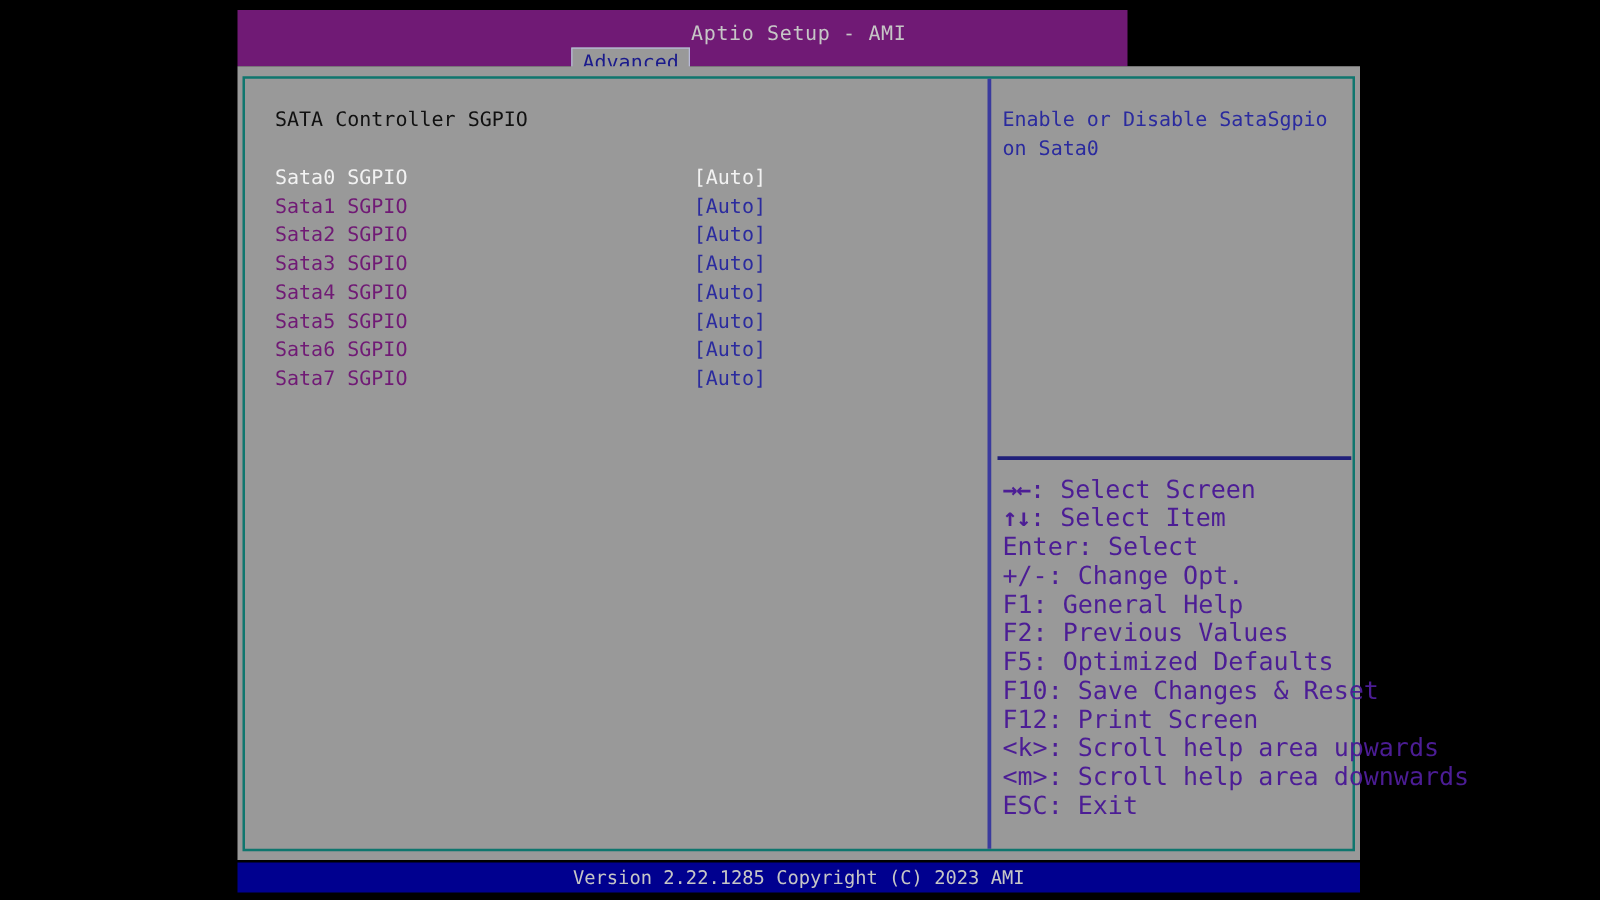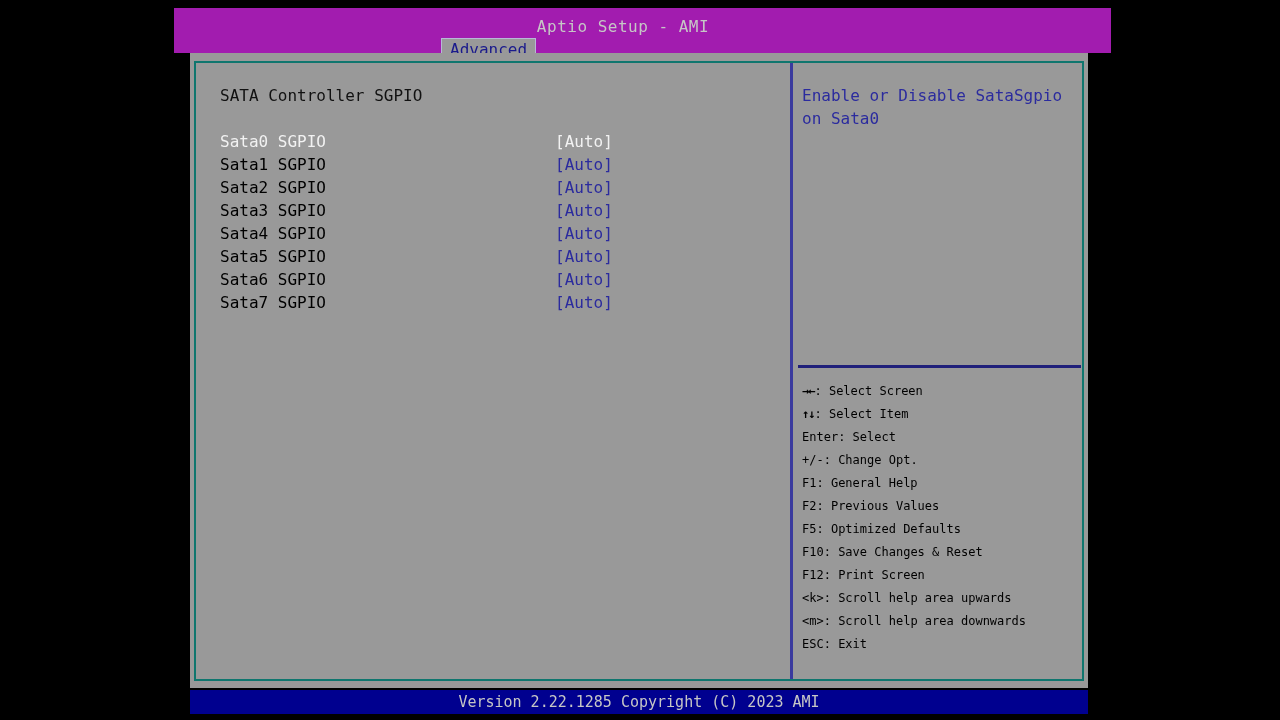--- a/index.html
+++ b/index.html
@@ -18,25 +18,25 @@
     position: absolute;
     left: 0; top: 0;
     width: 1280px;
     height: 720px;
     background: #000000;
   }
 
   
   .titlebar {
     position: absolute;
-    left: 174px;
+    left: 190px;
     top: 8px;
-    width: 937px;
+    width: 712px;
     height: 45px;
-    background: #a21caf;
+    background: #701a75;
   }
   .title-text {
     position: absolute;
     left: 0;
     top: 9px;
     width: 898px;
     text-align: center;
     color: #c6c6c6;
     font-size: 16px;
     letter-spacing: 0.5px;
@@ -118,21 +118,21 @@
   }
   .row {
     position: relative;
     height: 23px;
   }
   .row .label {
     position: absolute;
     left: 24px;
     top: 0;
     font-size: 16px;
-    color: #000000;
+    color: #701a75;
     white-space: pre;
   }
   .row .value {
     position: absolute;
     left: 359px;
     top: 0;
     font-size: 16px;
     color: #2b2b9e;
     white-space: pre;
   }
@@ -167,23 +167,23 @@
     height: 3px;
     background: #20207a;
   }
   .legend {
     position: absolute;
     left: 9px;
     top: 317px;
     width: 280px;
   }
   .legend-line {
-    font-size: 12px;
+    font-size: 20px;
     line-height: 23px;
-    color: #000000;
+    color: #4c1d95;
     white-space: pre;
   }
   .legend-line .glyph {
     font-weight: bold;
     letter-spacing: -1px;
   }
 
   
   .footer {
     position: absolute;

